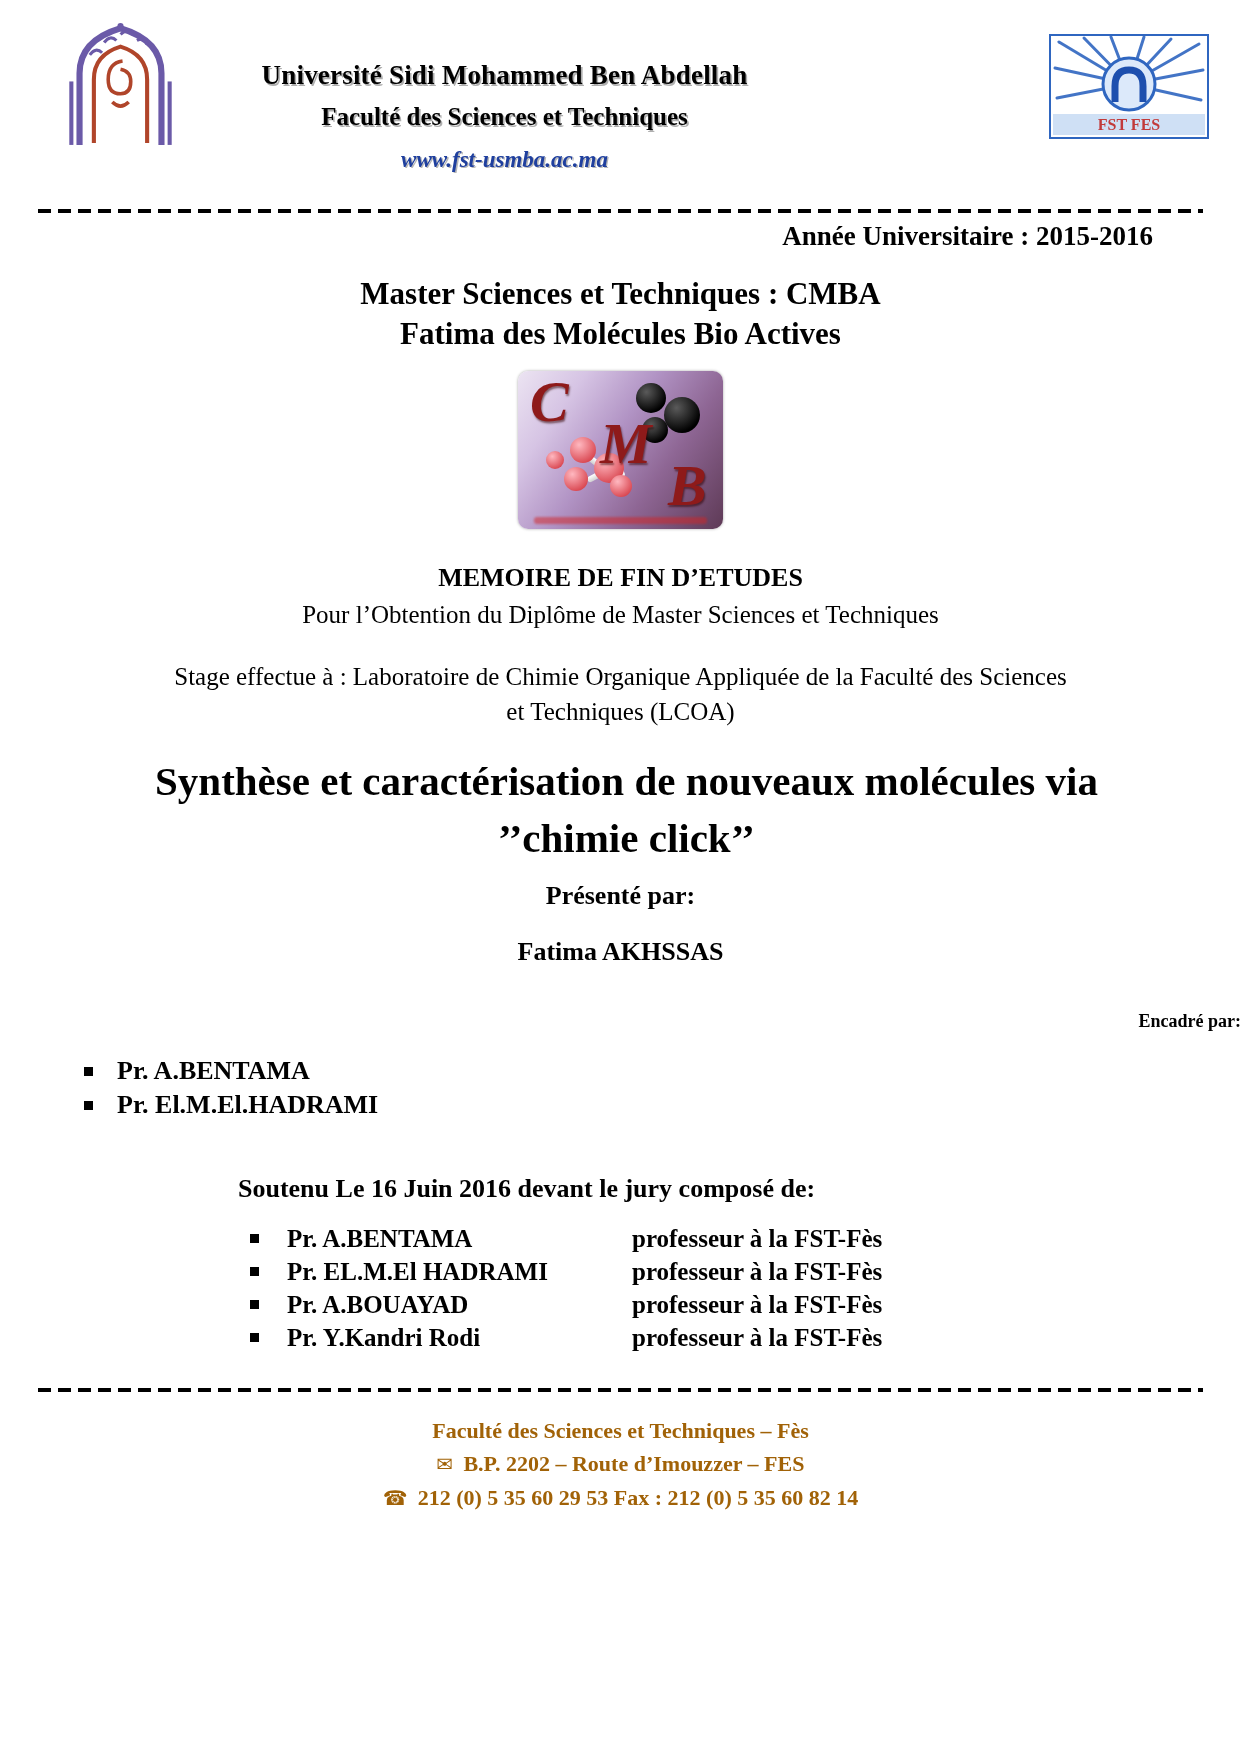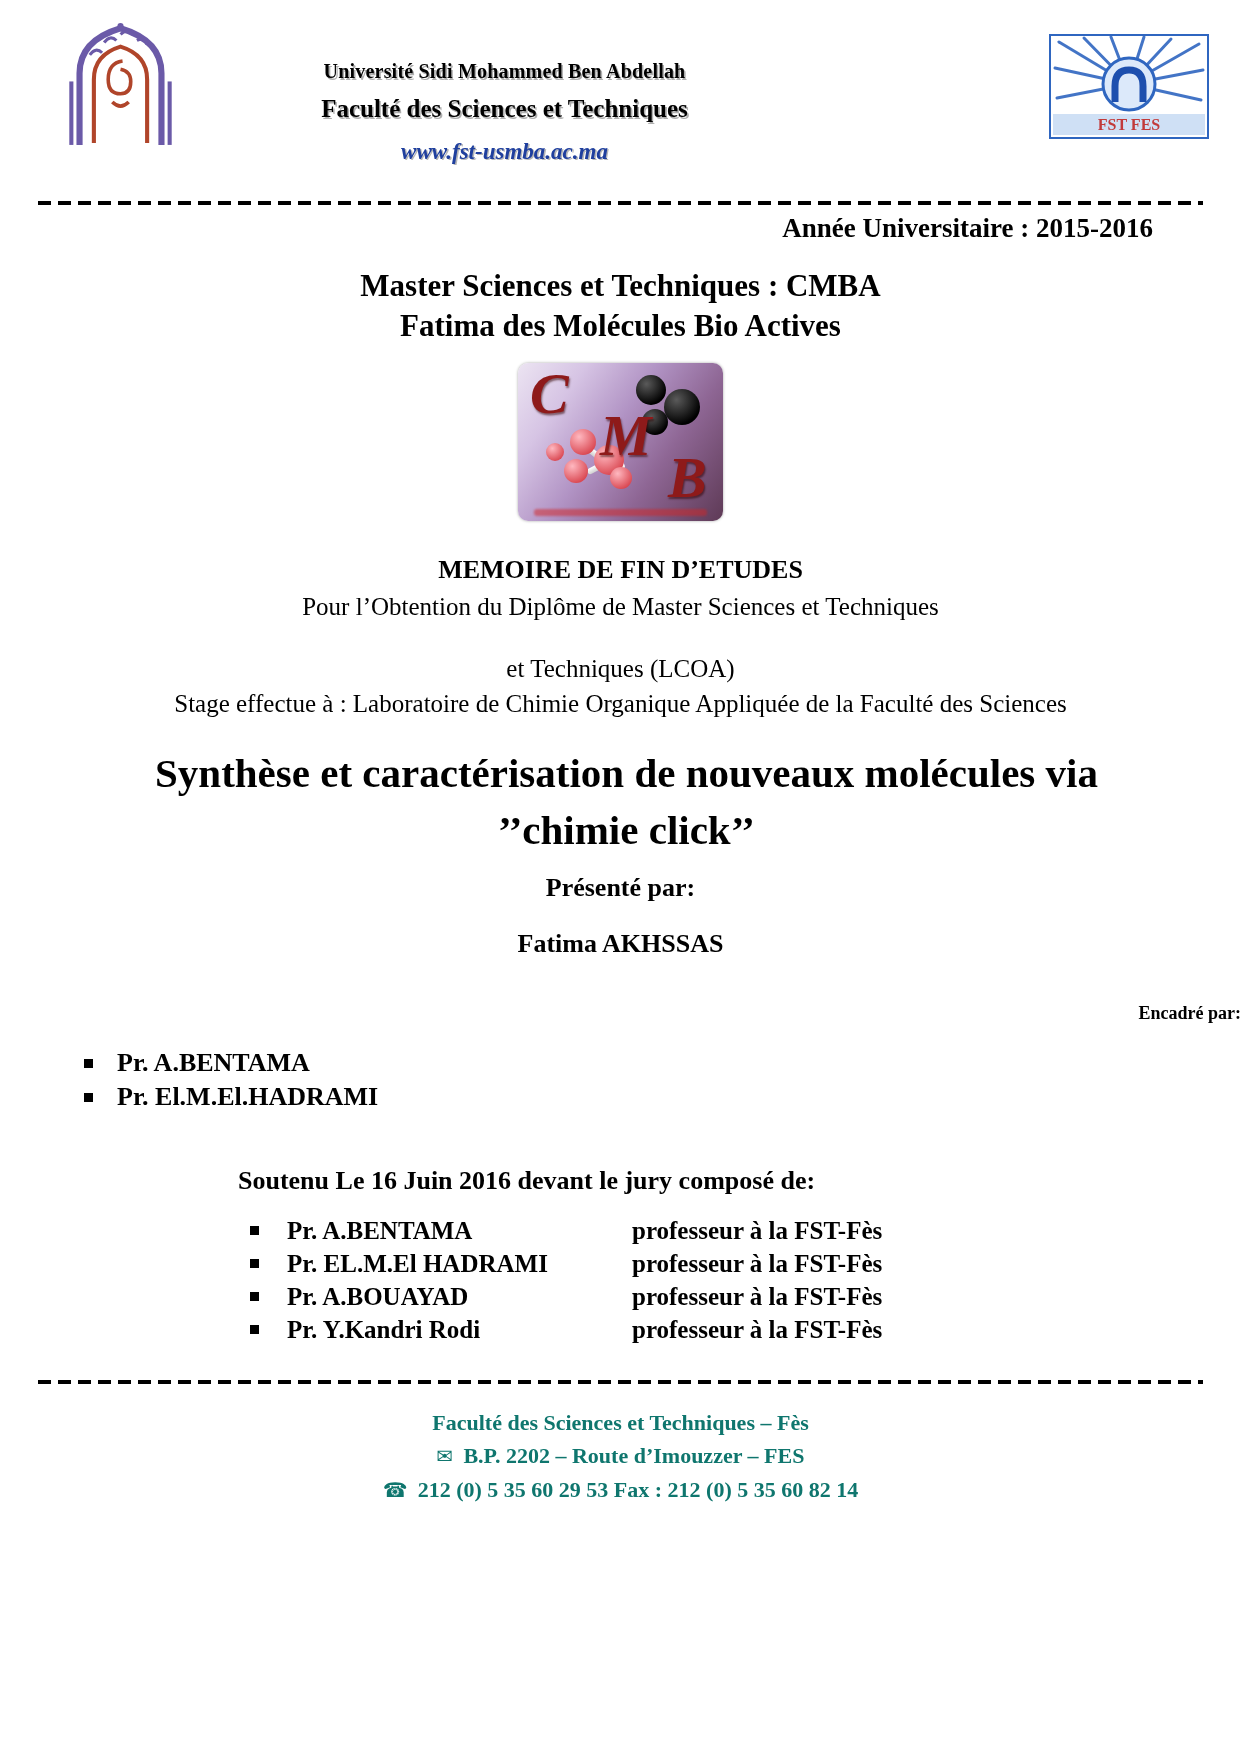--- a/index.html
+++ b/index.html
@@ -9,21 +9,21 @@
     font-family:"Liberation Serif", serif; color:#000;
     position:relative; overflow:hidden;
   }
 
   
   .header { display:flex; align-items:flex-start; padding:20px 48px 0 58px; }
   .logo-left  { width:132px; flex:0 0 auto; }
   .logo-right { width:144px; flex:0 0 auto; padding-top:14px; }
   .header-center { flex:1; text-align:center; padding:40px 240px 0 10px; }
   .univ-name {
-    font-size:20px; font-weight:bold; letter-spacing:.2px;
+    font-size:27px; font-weight:bold; letter-spacing:.2px;
     text-shadow:1.6px 1.6px 0 rgba(110,110,110,.55);
   }
   .faculty-name {
     font-size:25px; font-weight:bold; margin-top:12px;
     text-shadow:1.6px 1.6px 0 rgba(110,110,110,.55);
   }
   .website {
     font-size:23px; font-weight:bold; font-style:italic; color:#1f3f9e;
     margin-top:16px; text-shadow:1.4px 1.4px 0 rgba(110,110,110,.5);
   }
@@ -77,21 +77,21 @@
 
   .soutenu { margin:52px 0 0 238px; font-weight:bold; font-size:26px; }
 
   .jury { margin:18px 0 0 250px; }
   .jury-row { display:flex; align-items:center; height:33px; }
   .jury-row .bullet { margin-right:28px; }
   .jury-name { width:345px; font-weight:bold; font-size:25px; }
   .jury-role { font-weight:bold; font-size:25px; }
 
   
-  .footer { text-align:center; margin-top:22px; color:#0f766e; }
+  .footer { text-align:center; margin-top:22px; color:#a16207; }
   .footer-line { font-weight:bold; font-size:22px; line-height:33px; }
   .f-icon { font-family:"DejaVu Sans", sans-serif; font-size:20px; margin-right:10px; }
 </style>
 </head>
 <body>
 
 <div class="page">
 
   <div class="header">
 
@@ -160,22 +160,22 @@
     <span class="cmb-letter cmb-c">C</span>
     <span class="cmb-letter cmb-m">M</span>
     <span class="cmb-letter cmb-b">B</span>
     <span class="cmb-caption"></span>
   </div>
 
   <div class="memoire-title">MEMOIRE DE FIN D’ETUDES</div>
   <div class="memoire-sub">Pour l’Obtention du Diplôme de Master Sciences et Techniques</div>
 
   <div class="stage">
+    <div>Stage effectue à : Laboratoire de Chimie Organique Appliquée de la Faculté des Sciences</div>
     <div>et Techniques (LCOA)</div>
-    <div>Stage effectue à : Laboratoire de Chimie Organique Appliquée de la Faculté des Sciences</div>
   </div>
 
   <div class="thesis-title">
     <div>Synthèse et caractérisation de nouveaux molécules via</div>
     <div>’’chimie click’’</div>
   </div>
 
   <div class="presente">Présenté par:</div>
   <div class="author">Fatima AKHSSAS</div>
   <div class="encadre">Encadré par:</div>

